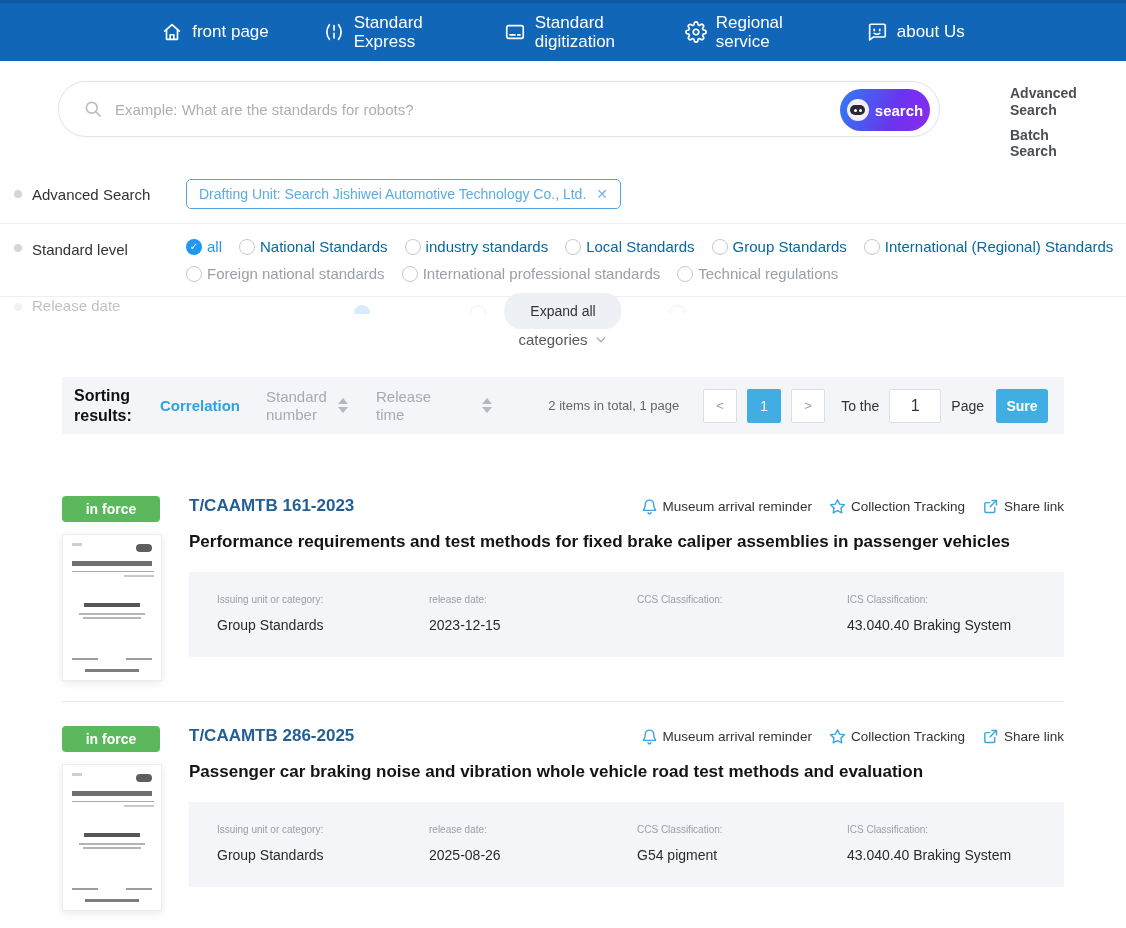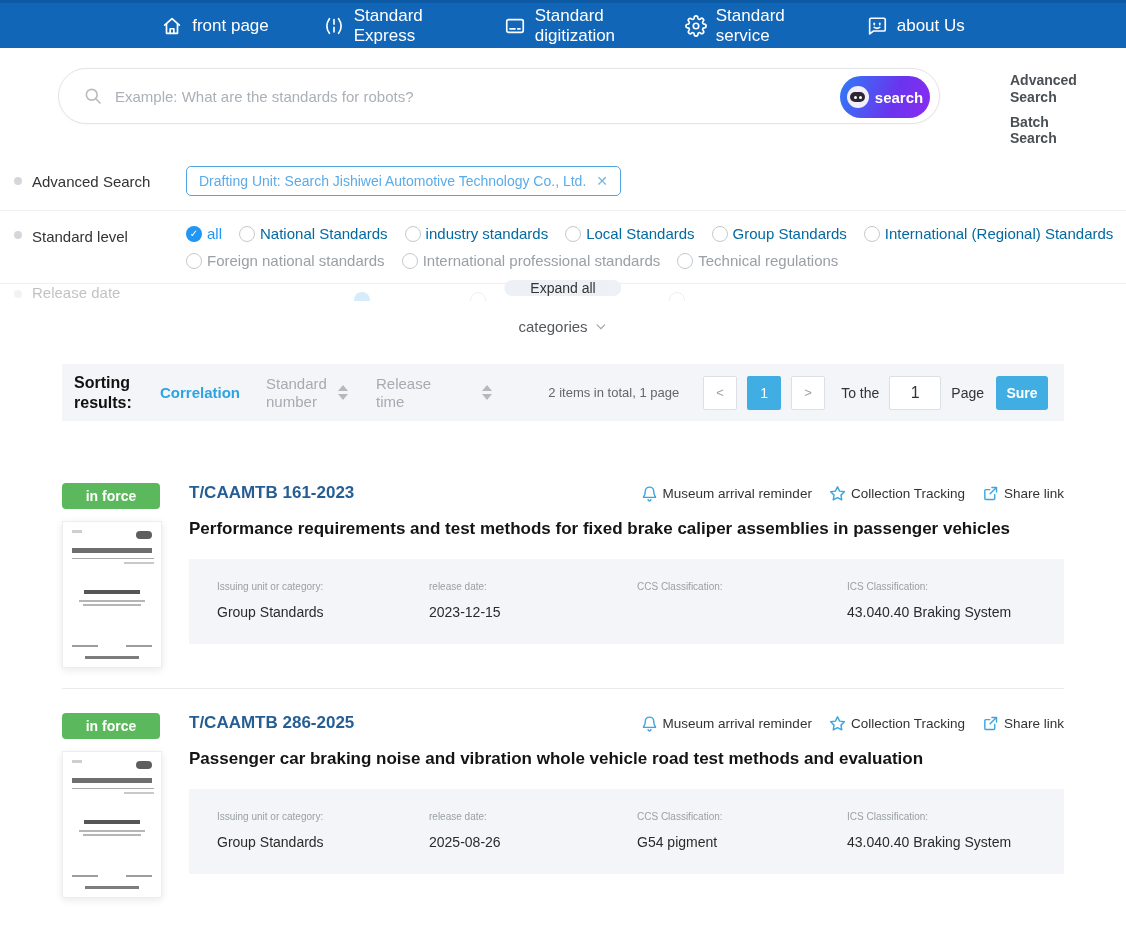--- a/index.html
+++ b/index.html
@@ -1,20 +1,20 @@
 <!DOCTYPE html>
 <html><head>
 <meta charset="utf-8">
 <style>
   * { margin:0; padding:0; box-sizing:border-box; }
   html,body { width:1126px; background:#fff; font-family:"Liberation Sans", sans-serif; color:#333; }
   body { overflow-x:hidden; }
 
   
-  .topnav { height:48px; background:#1266b8; display:flex; align-items:center; justify-content:center; gap:54px; border-top:3px solid #0d5aa4; }
+  .topnav { height:61px; background:#1266b8; display:flex; align-items:center; justify-content:center; gap:54px; border-top:3px solid #0d5aa4; }
   .nav-item { display:flex; align-items:center; gap:9px; color:#fff; font-size:17px; cursor:pointer; }
   .nav-item .nav-label { line-height:1.12; max-width:96px; }
   .nav-item svg { width:22px; height:22px; stroke:#fff; fill:none; stroke-width:1.8; stroke-linecap:round; stroke-linejoin:round; flex:none; }
 
   
   .search-wrap { position:relative; margin:20px 58px 0; height:58px; }
   .search-bar { position:absolute; left:0; top:0; width:882px; height:56px; border:1px solid #e3e4e6; border-radius:28px; background:#fff; display:flex; align-items:center; padding:0 8px 0 24px; box-shadow:0 1px 3px rgba(0,0,0,.03); }
   .search-bar svg.mag { width:20px; height:20px; stroke:#b9bdc3; fill:none; stroke-width:2; }
   .search-input { flex:1; border:none; outline:none; font-size:15px; color:#333; margin-left:12px; font-family:"Liberation Sans", sans-serif; }
   .search-input::placeholder { color:#aab0b6; }
@@ -42,21 +42,21 @@
   .radio.checked .circ { border:none; background:#2196f3; color:#fff; font-size:10px; display:flex; align-items:center; justify-content:center; }
   .radio-line.dim .radio { color:#9aa0a6; }
 
   
   .collapse-zone { position:relative; height:62px; }
   .faded-row { height:17px; overflow:hidden; opacity:.3; display:flex; align-items:flex-start; padding-left:14px; }
   .faded-row .filter-label { font-size:15px; color:#333; }
   .faded-row .fr-rad { display:flex; gap:0; }
   .faded-row .circ { width:16px; height:16px; border-radius:50%; border:1px solid #c6c9cd; margin-top:8px; }
   .faded-row .circ.blue { background:#7cc3f0; border:none; }
-  .expand-btn { position:absolute; left:50%; transform:translateX(-50%); top:-4px; background:#edf1f6; border:none; border-radius:16px; height:16px; padding:0 26px; font-size:14px; color:#333; cursor:pointer; font-family:"Liberation Sans", sans-serif; }
+  .expand-btn { position:absolute; left:50%; transform:translateX(-50%); top:-4px; background:#edf1f6; border:none; border-radius:16px; height:36px; padding:0 26px; font-size:14px; color:#333; cursor:pointer; font-family:"Liberation Sans", sans-serif; }
   .cats-row { position:absolute; left:50%; transform:translateX(-50%); top:34px; display:flex; align-items:center; gap:7px; font-size:15px; color:#54585d; cursor:pointer; }
   .cats-row svg { width:13px; height:13px; stroke:#9aa0a6; fill:none; stroke-width:2; stroke-linecap:round; }
 
   
   .sortbar { margin:18px 62px 0; background:#f3f5f8; height:57px; display:flex; align-items:center; padding:0 16px 0 12px; }
   .sort-title { font-size:16px; font-weight:bold; color:#111; width:72px; line-height:1.25; }
   .sort-opt { font-size:15px; color:#a7abb1; display:flex; align-items:center; gap:6px; cursor:pointer; line-height:1.2; }
   .sort-opt.active { color:#2da3e2; font-weight:bold; margin:0 26px 0 14px; }
   .sort-opt .two { width:66px; }
   .arrows { display:flex; flex-direction:column; gap:3px; }
@@ -130,21 +130,21 @@
         <line x1="6.5" y1="15.2" x2="12" y2="15.2"></line>
         <line x1="15" y1="15.2" x2="17.5" y2="15.2"></line>
       </svg>
     <span class="nav-label">Standard digitization</span>
   </div>
   <div class="nav-item">
     <svg viewBox="0 0 24 24">
         <circle cx="12" cy="12" r="3"></circle>
         <path d="M19.4 15a1.65 1.65 0 0 0 .33 1.82l.06.06a2 2 0 0 1-2.83 2.83l-.06-.06a1.65 1.65 0 0 0-1.82-.33 1.65 1.65 0 0 0-1 1.51V21a2 2 0 0 1-4 0v-.09A1.65 1.65 0 0 0 9 19.4a1.65 1.65 0 0 0-1.82.33l-.06.06a2 2 0 0 1-2.83-2.83l.06-.06a1.65 1.65 0 0 0 .33-1.82 1.65 1.65 0 0 0-1.51-1H3a2 2 0 0 1 0-4h.09A1.65 1.65 0 0 0 4.6 9a1.65 1.65 0 0 0-.33-1.82l-.06-.06a2 2 0 0 1 2.83-2.83l.06.06a1.65 1.65 0 0 0 1.82.33H9a1.65 1.65 0 0 0 1-1.51V3a2 2 0 0 1 4 0v.09a1.65 1.65 0 0 0 1 1.51 1.65 1.65 0 0 0 1.82-.33l.06-.06a2 2 0 0 1 2.83 2.83l-.06.06a1.65 1.65 0 0 0-.33 1.82V9a1.65 1.65 0 0 0 1.51 1H21a2 2 0 0 1 0 4h-.09a1.65 1.65 0 0 0-1.51 1z"></path>
       </svg>
-    <span class="nav-label">Standard service</span>
+    <span class="nav-label">Regional service</span>
   </div>
   <div class="nav-item">
     <svg viewBox="0 0 24 24">
         <path d="M21 5 v11 a1.5 1.5 0 0 1 -1.5 1.5 H8 l-4 3.2 V5 A1.5 1.5 0 0 1 5.5 3.5 h14 A1.5 1.5 0 0 1 21 5 Z"></path>
         <line x1="9" y1="9" x2="9" y2="10.5"></line>
         <line x1="15" y1="9" x2="15" y2="10.5"></line>
         <path d="M9 13.5 q3 2 6 0"></path>
       </svg>
     <span class="nav-label">about Us</span>
   </div>

